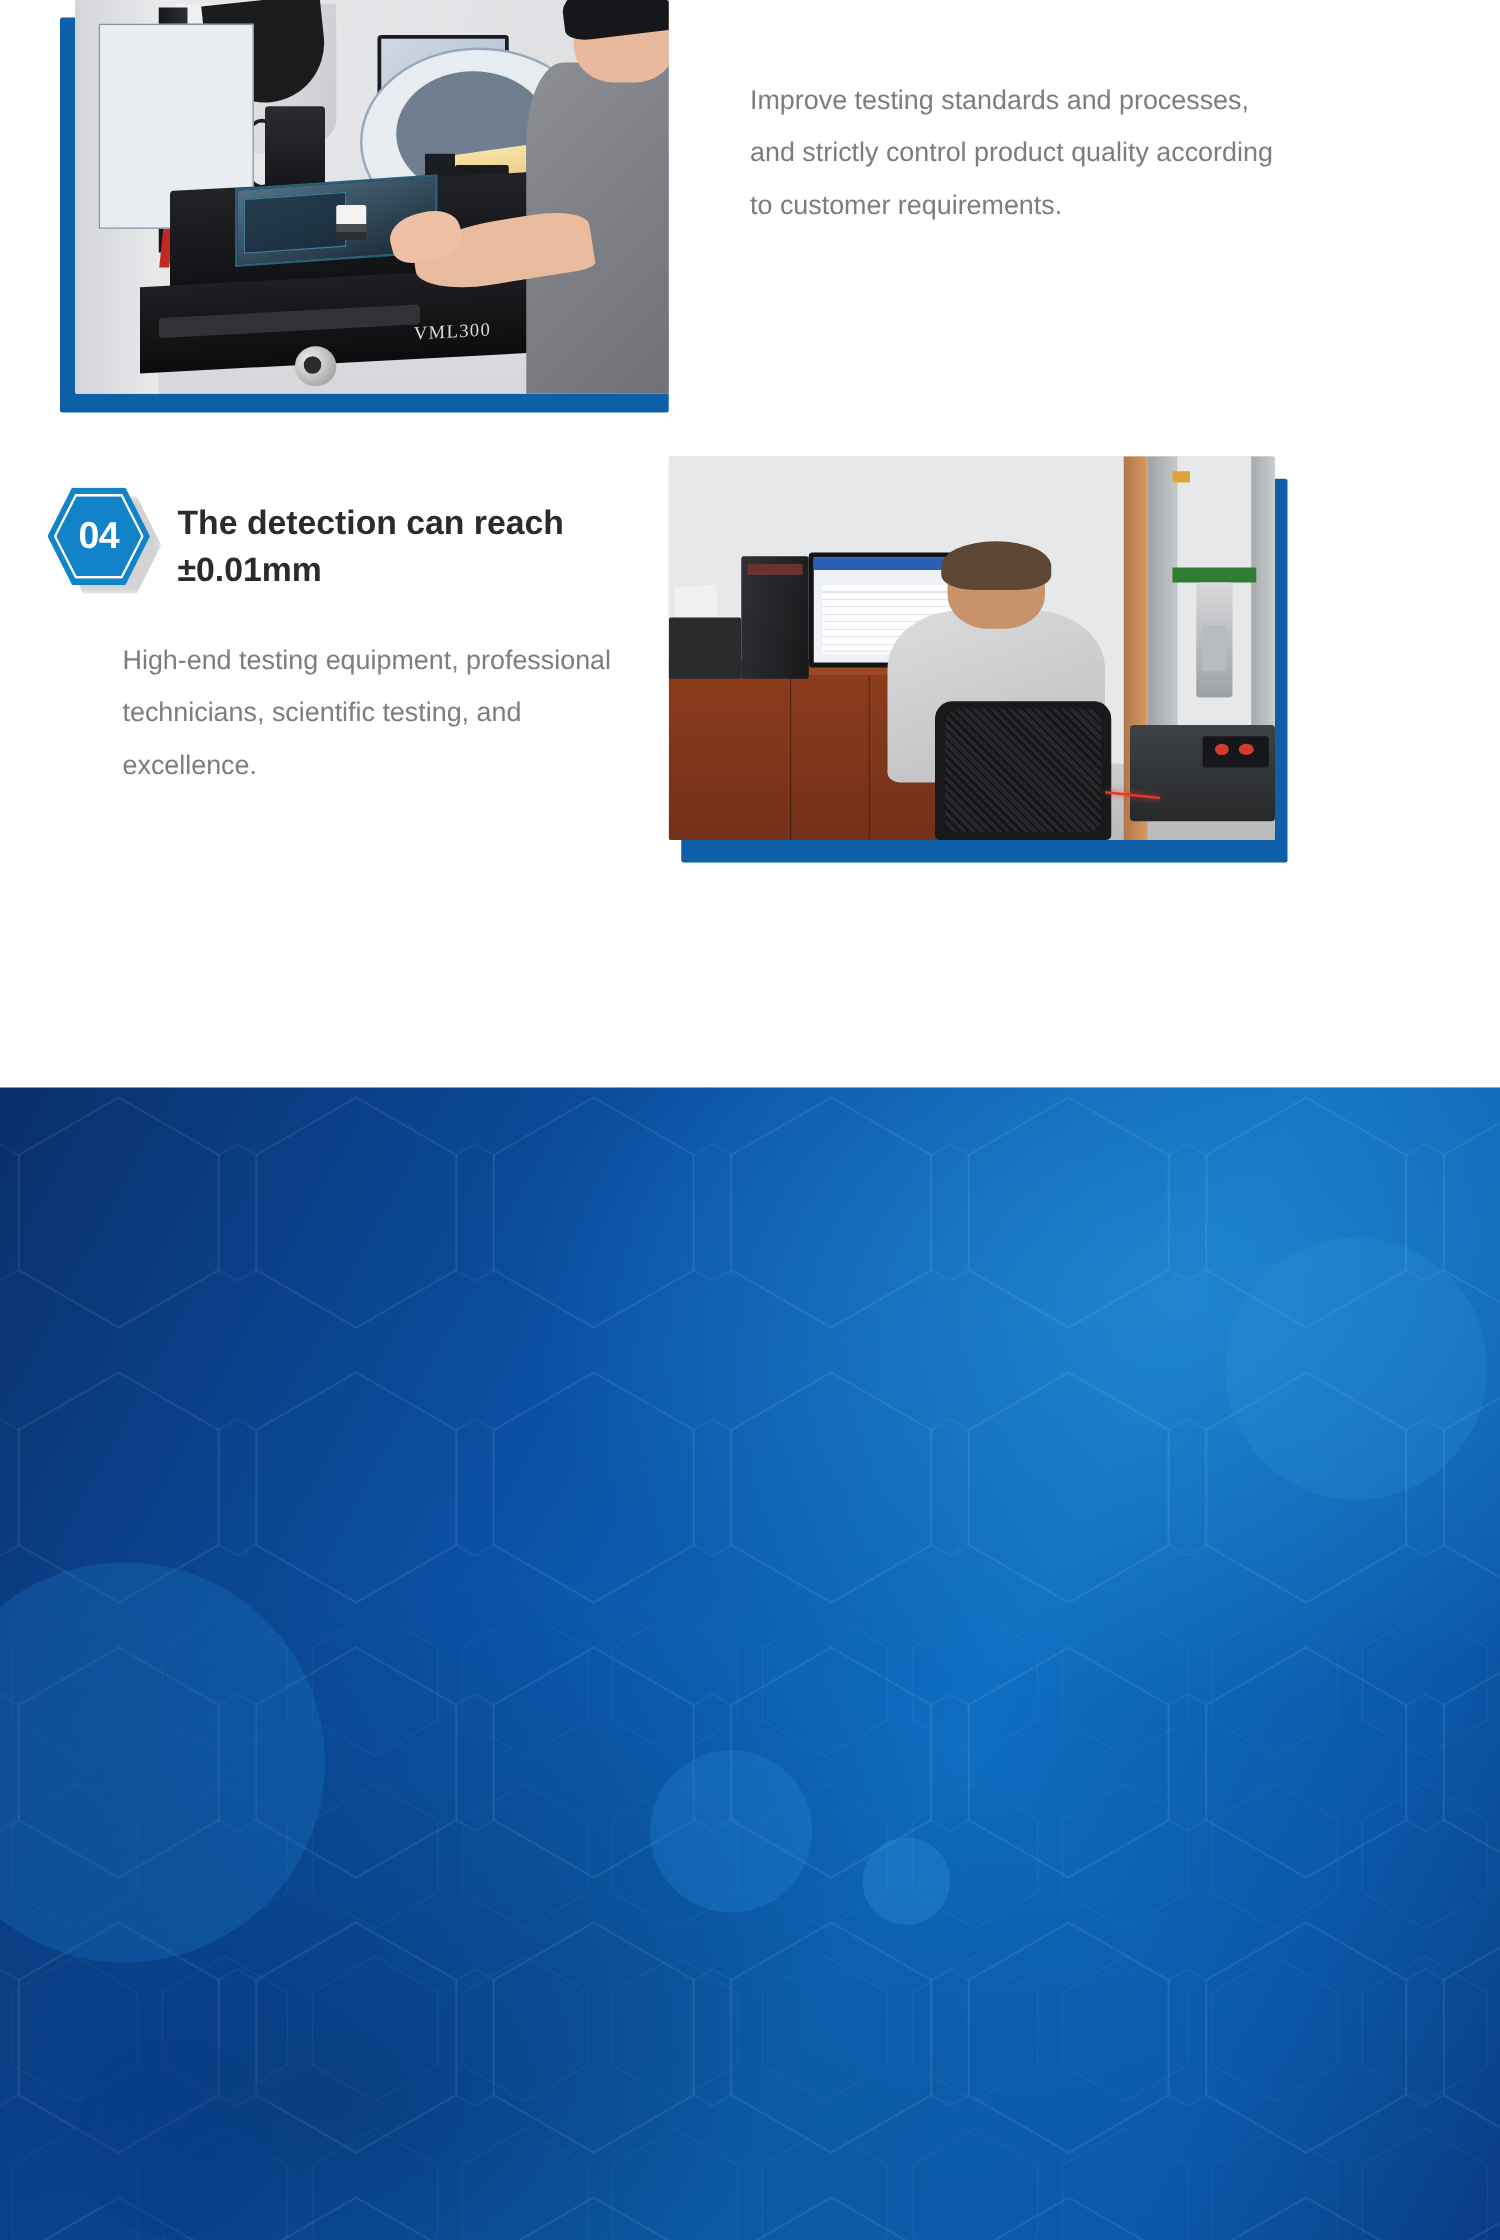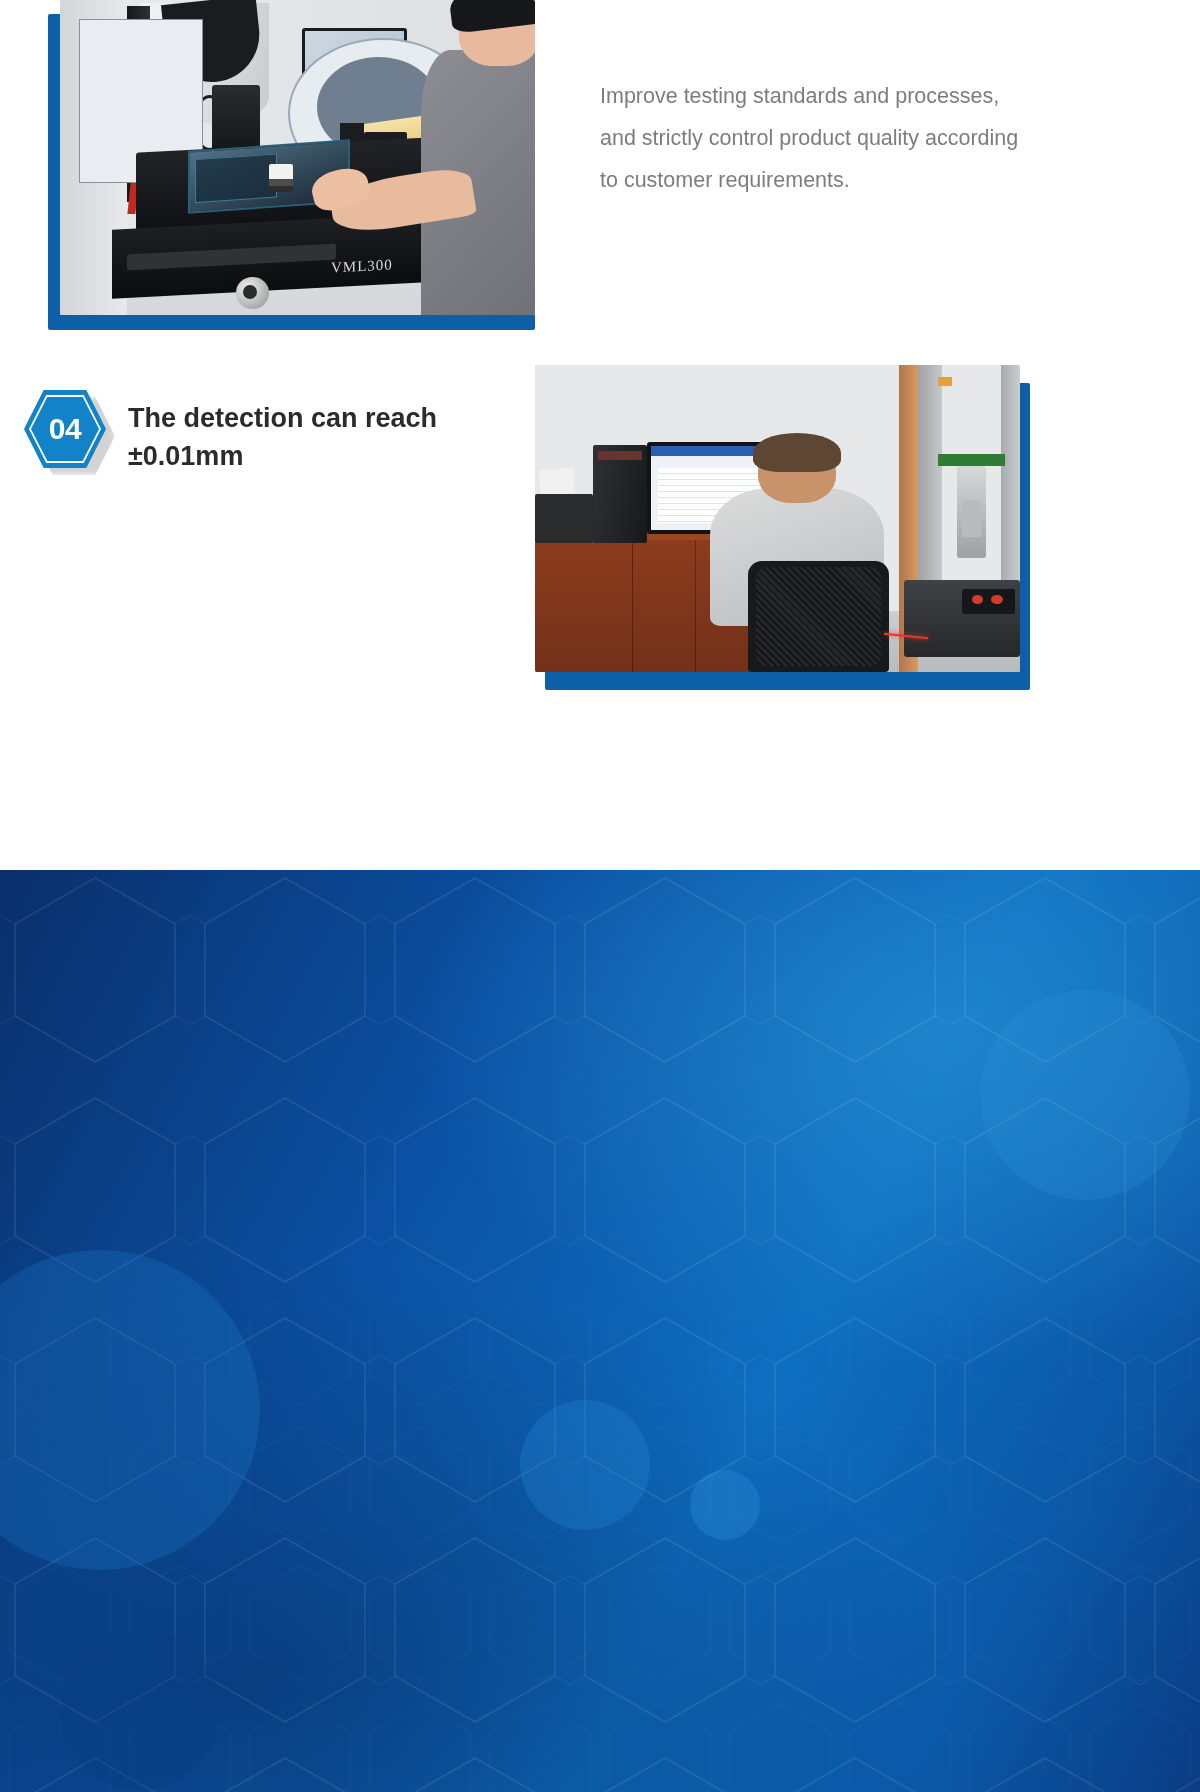--- a/index.html
+++ b/index.html
@@ -141,23 +141,23 @@
   }
   .feat-title {
     color:#2b2b2b; font-size:27px; font-weight:bold; line-height:1.42;
     padding-top:9px;
   }
   .feat-body {
     color:#7d7d7d; font-size:21.5px; line-height:1.95; font-weight:400;
   }
 
   #feature03 { left:600px; top:60px; width:420px; }
-  #feature03 .feat-body { margin-top:16px; }
-
-  #feature04 { left:24px; top:390px; width:480px; }
+  #feature03 .feat-body { }
+
+  #feature04 { left:38px; top:390px; width:480px; }
   #feature04 .feat-body { margin-top:32px; padding-left:60px; }
 
   
   .blue-section {
     position:absolute; left:0; top:870px; width:1200px; height:922px;
     overflow:hidden;
     background:
       radial-gradient(ellipse 70% 58% at 78% 18%, rgba(42,148,214,.60) 0%, rgba(42,148,214,0) 62%),
       radial-gradient(ellipse 85% 70% at 22% 88%, rgba(8,52,112,.72) 0%, rgba(8,52,112,0) 66%),
       linear-gradient(118deg,#0a2f6b 0%,#0b51a3 34%,#0e6ec0 62%,#0b57a6 84%,#0a3c83 100%);
@@ -284,20 +284,21 @@
     <div class="feat-head-row">
       <div class="hexbadge">
         <div class="hex-shadow"></div>
         <div class="hex-outer"></div>
         <div class="hex-inner-line"></div>
         <div class="hex-inner-fill"></div>
         <div class="hex-num">04</div>
       </div>
       <div class="feat-title">The detection can reach ±0.01mm</div>
     </div>
+    <div class="feat-body">High-end testing equipment, professional technicians, scientific testing, and excellence.</div>
   </div>
 </div>
 
 <div class="blue-section">
 
   <svg class="hexfield" viewBox="0 0 1200 922" preserveAspectRatio="none">
     <defs>
       <pattern id="hexpat" width="190" height="220" patternUnits="userSpaceOnUse">
         <path d="M95 8 L175 54 L175 146 L95 192 L15 146 L15 54 Z" fill="none" stroke="rgba(255,255,255,0.22)" stroke-width="1.6"></path>
         <path d="M175 54 L255 8 M175 146 L255 192 M15 54 L-65 8 M15 146 L-65 192" fill="none" stroke="rgba(255,255,255,0.14)" stroke-width="1.2"></path>

